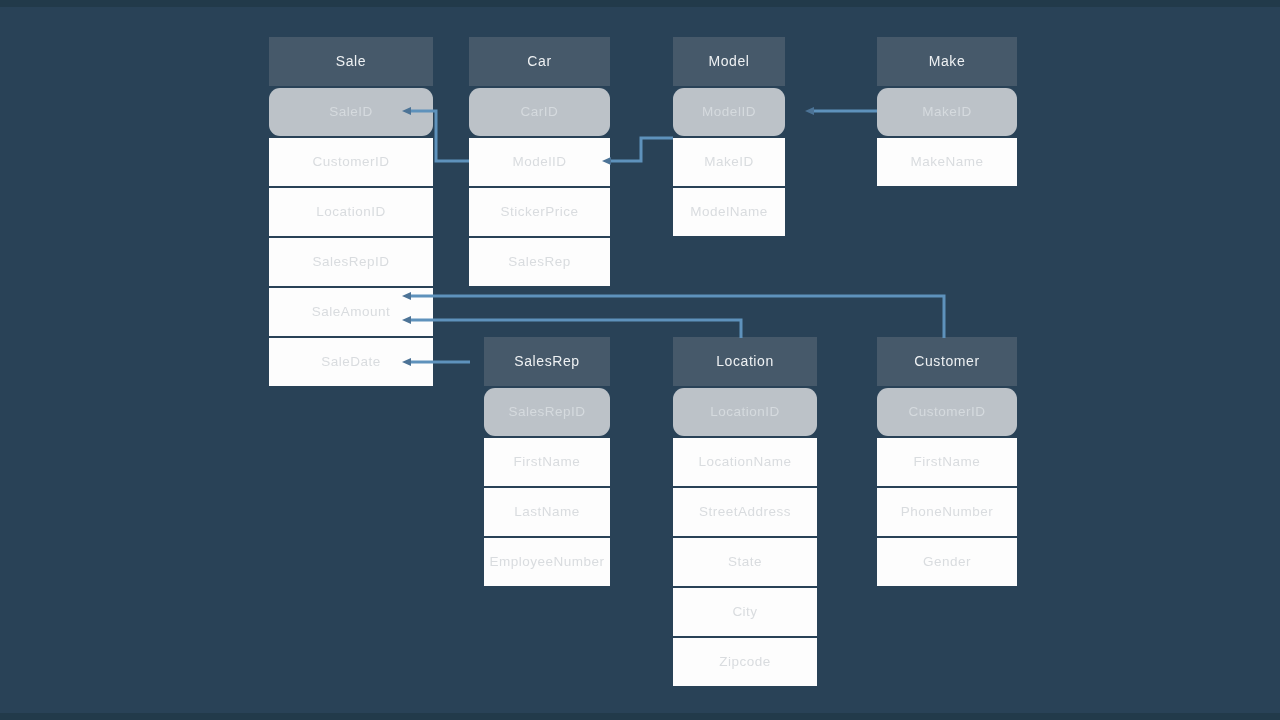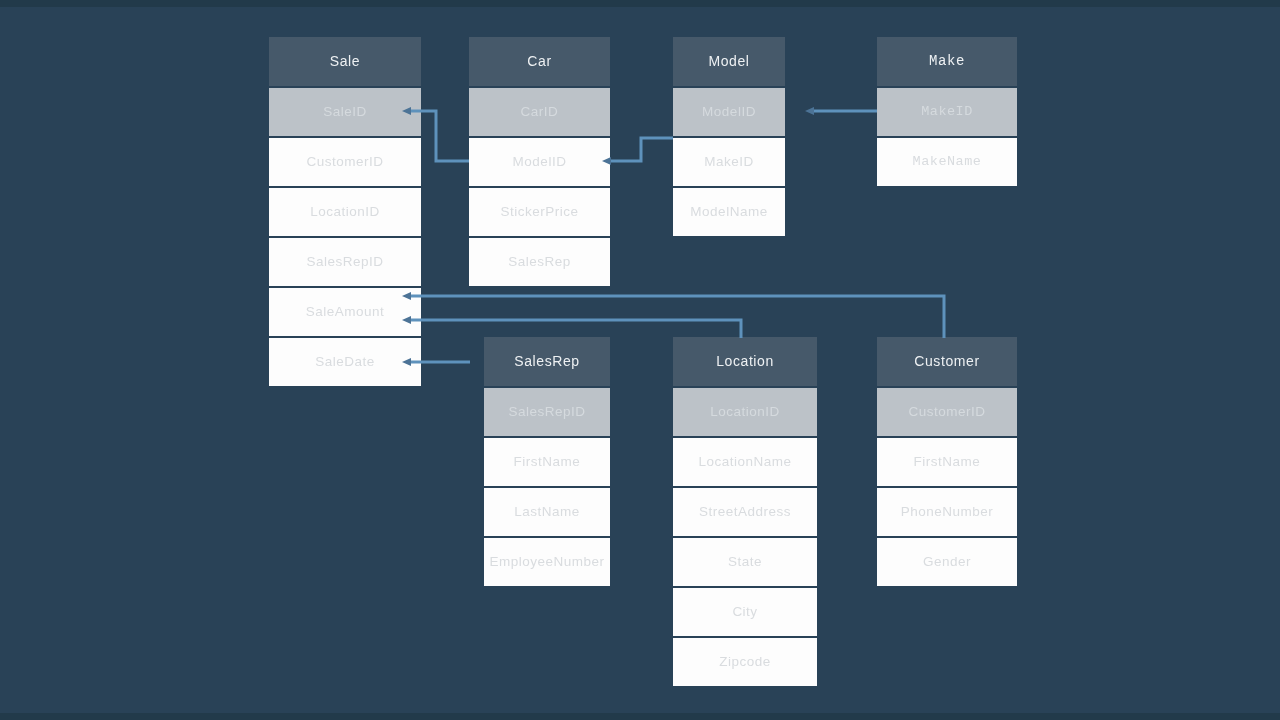--- a/index.html
+++ b/index.html
@@ -16,34 +16,34 @@
   .er-header {
     height: 49px; line-height: 49px; text-align: center;
     background: #46596a; color: #eef1f3;
     font-size: 14px; letter-spacing: 0.6px;
   }
   .er-row {
     height: 48px; line-height: 48px; margin-top: 2px; text-align: center;
     background: #fdfdfd; color: #d9dcdf;
     font-size: 13.5px; letter-spacing: 0.5px;
   }
-  .er-row.pk { background: #bcc2c8; color: #d5dade; }
+  .er-row.pk { background: #bcc2c8; color: #d5dade; border-radius: 11px; }
 
   #connector-layer { position: absolute; left: 0; top: 0; pointer-events: none; }
   .rel-line { fill: none; stroke: #5e92bc; stroke-width: 3; }
   .rel-arrow { fill: #4c7396; stroke: none; }
 </style>
 </head>
 <body>
 
 <div class="letterbox top"></div>
 <div class="letterbox bottom"></div>
 
 <div id="stage">
-    <div class="er-table" style="left: 269px; top: 37px; width: 152px;">
+    <div class="er-table" style="left: 269px; top: 37px; width: 164px;">
       <div class="er-header">Sale</div>
       <div class="er-row pk">SaleID</div>
       <div class="er-row">CustomerID</div>
       <div class="er-row">LocationID</div>
       <div class="er-row">SalesRepID</div>
       <div class="er-row">SaleAmount</div>
       <div class="er-row">SaleDate</div>
     </div>
     <div class="er-table" style="left: 469px; top: 37px; width: 141px;">
       <div class="er-header">Car</div>
@@ -51,21 +51,21 @@
       <div class="er-row">ModelID</div>
       <div class="er-row">StickerPrice</div>
       <div class="er-row">SalesRep</div>
     </div>
     <div class="er-table" style="left: 673px; top: 37px; width: 112px;">
       <div class="er-header">Model</div>
       <div class="er-row pk">ModelID</div>
       <div class="er-row">MakeID</div>
       <div class="er-row">ModelName</div>
     </div>
-    <div class="er-table" style="left: 877px; top: 37px; width: 140px; font-family: Liberation Mono, monospace;">
+    <div class="er-table" style="left: 877px; top: 37px; width: 140px;">
       <div class="er-header">Make</div>
       <div class="er-row pk">MakeID</div>
       <div class="er-row">MakeName</div>
     </div>
     <div class="er-table" style="left: 469px; top: 337px; width: 141px; padding-left: 15px;">
       <div class="er-header">SalesRep</div>
       <div class="er-row pk">SalesRepID</div>
       <div class="er-row">FirstName</div>
       <div class="er-row">LastName</div>
       <div class="er-row">EmployeeNumber</div>

